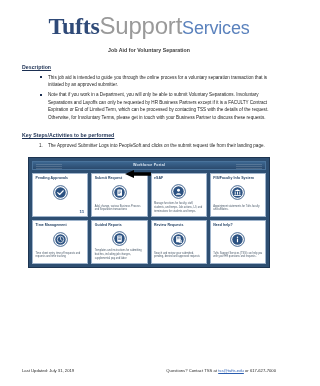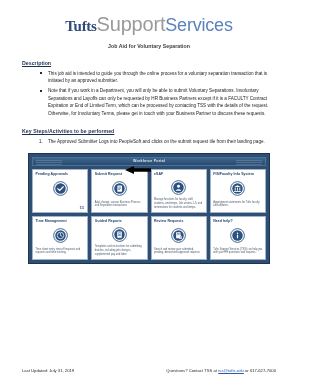--- a/index.html
+++ b/index.html
@@ -26,27 +26,27 @@
   
   .logo-wrap {
     text-align: center;
     padding-top: 14px;
     line-height: 1;
     white-space: nowrap;
   }
   .logo-tufts {
     font-family: "Liberation Serif", serif;
     font-weight: bold;
-    font-size: 15px;
+    font-size: 24px;
     color: #2f4a78;
     letter-spacing: -0.3px;
     vertical-align: baseline;
   }
   .logo-support {
-    font-size: 20px;
+    font-size: 24px;
     color: #9a9a9a;
     font-weight: 300;
     vertical-align: baseline;
     letter-spacing: -0.2px;
   }
   .logo-services {
     font-size: 18px;
     color: #5b82bd;
     font-weight: 300;
     vertical-align: baseline;

